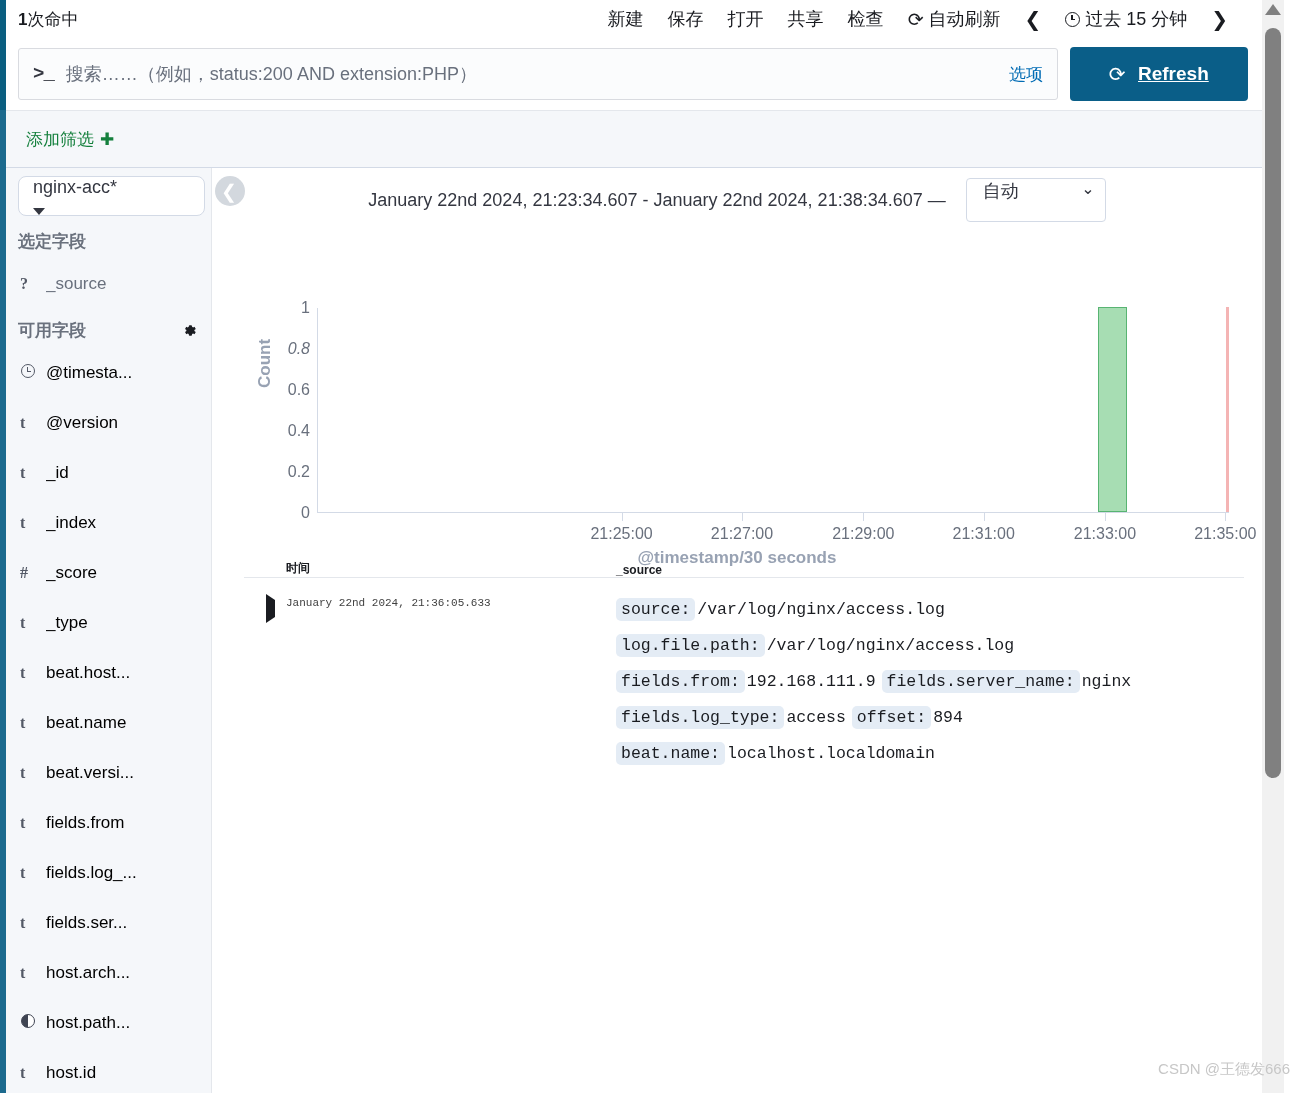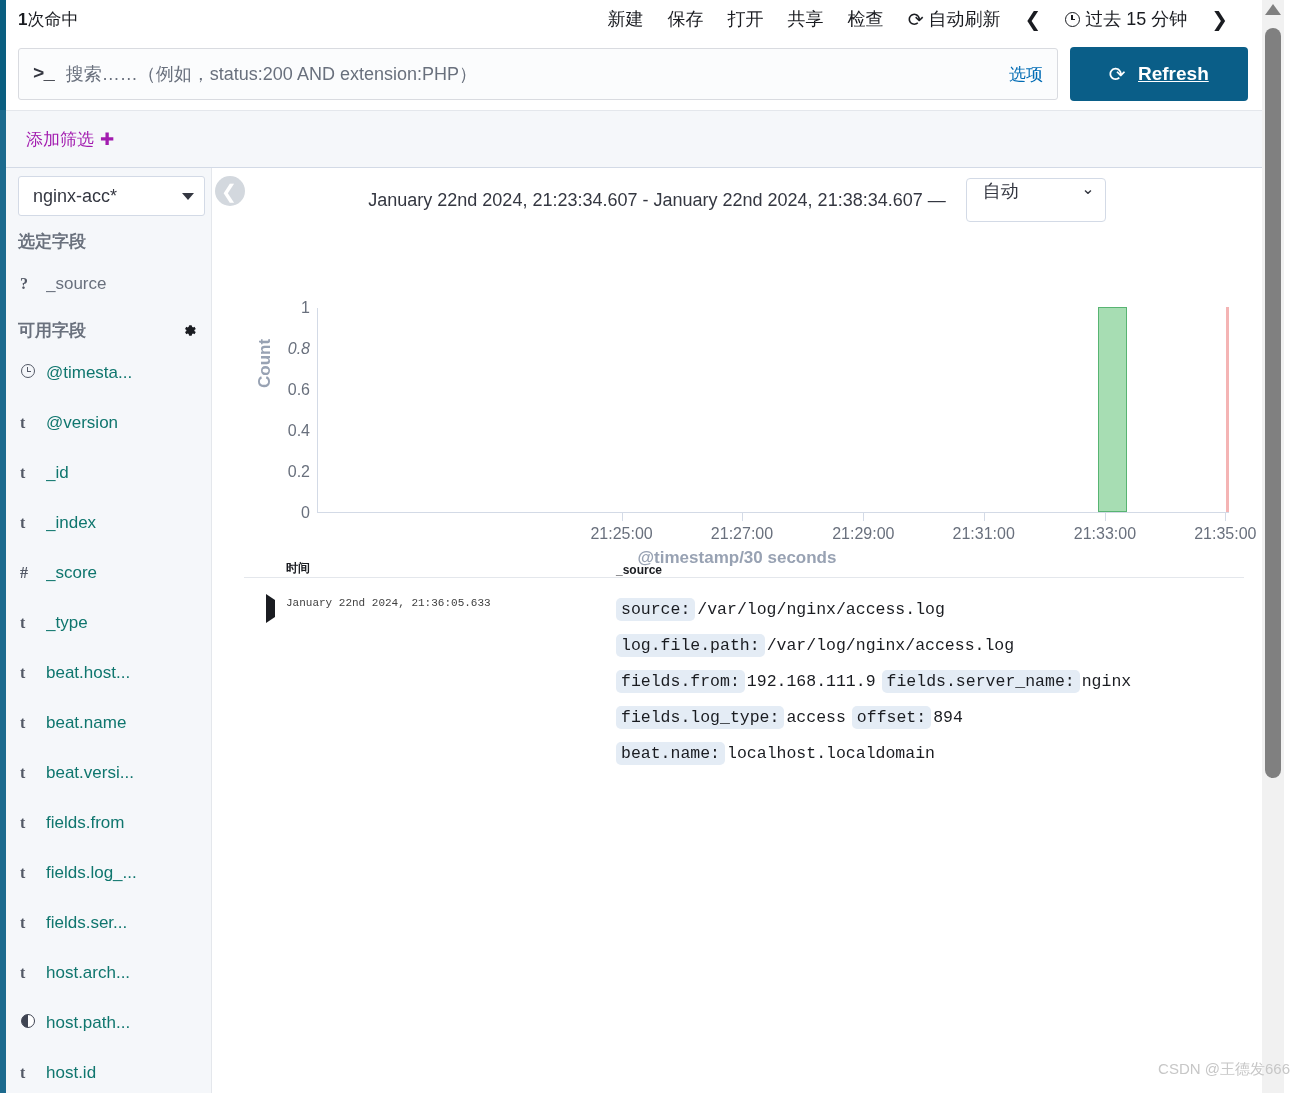--- a/index.html
+++ b/index.html
@@ -117,42 +117,43 @@
   .filterbar {
     position: absolute; left: 6px; top: 110px;
     width: 1256px; height: 58px;
     background: #f5f7fa;
     border-top: 1px solid #e4e7ec;
     border-bottom: 1px solid #d3dae6;
     display: flex; align-items: center;
     padding-left: 20px;
   }
   .add-filter {
-    font-size: 17px; color: #a21caf; cursor: pointer;
+    font-size: 17px; color: #15803d; cursor: pointer;
     display: flex; align-items: center; gap: 6px;
   }
   .add-filter .plus { font-size: 17px; font-weight: 700; }
 
   
   .sidebar {
     position: absolute; left: 6px; top: 168px;
     width: 206px; height: 925px;
     background: #f5f7fa;
     border-right: 1px solid #e4e7ec;
     overflow: hidden;
   }
   .index-select {
     margin: 8px 6px 4px 12px;
     height: 40px;
     background: #ffffff;
     border: 1px solid #d3dae6;
-    border-radius: 3px;
-    display: flex; align-items: center;
+    border-radius: 8px;
+    display: flex; align-items: flex-start;
     padding: 0 10px 0 14px;
     cursor: pointer;
+    flex-direction: column;
   }
   .index-select .name { font-size: 18px; color: #343741; flex: 1; }
   .caret-down {
     width: 0; height: 0;
     border-left: 6px solid transparent;
     border-right: 6px solid transparent;
     border-top: 7px solid #343741;
   }
   .section-head {
     display:flex; align-items:center;
@@ -166,21 +167,21 @@
     padding-left: 14px;
     cursor: pointer;
   }
   .field-type {
     width: 26px; flex: 0 0 26px;
     font-size: 16px; font-weight: 700; color: #535966;
     text-align: left;
     font-family: "Liberation Serif", serif;
   }
   .field-name {
-    font-size: 17px; color: #0f766e;
+    font-size: 17px; color: #000000;
     white-space: nowrap; overflow: hidden;
   }
   .field-row.selected .field-name { color: #69707d; }
   .type-clock {
     display:inline-block; width:14px; height:14px;
     border:1.7px solid #535966; border-radius:50%; position:relative;
     margin-left:1px;
   }
   .type-clock::before{content:"";position:absolute;left:4.8px;top:2px;width:1.5px;height:5px;background:#535966;}
   .type-clock::after{content:"";position:absolute;left:4.8px;top:5.6px;width:4px;height:1.5px;background:#535966;}

